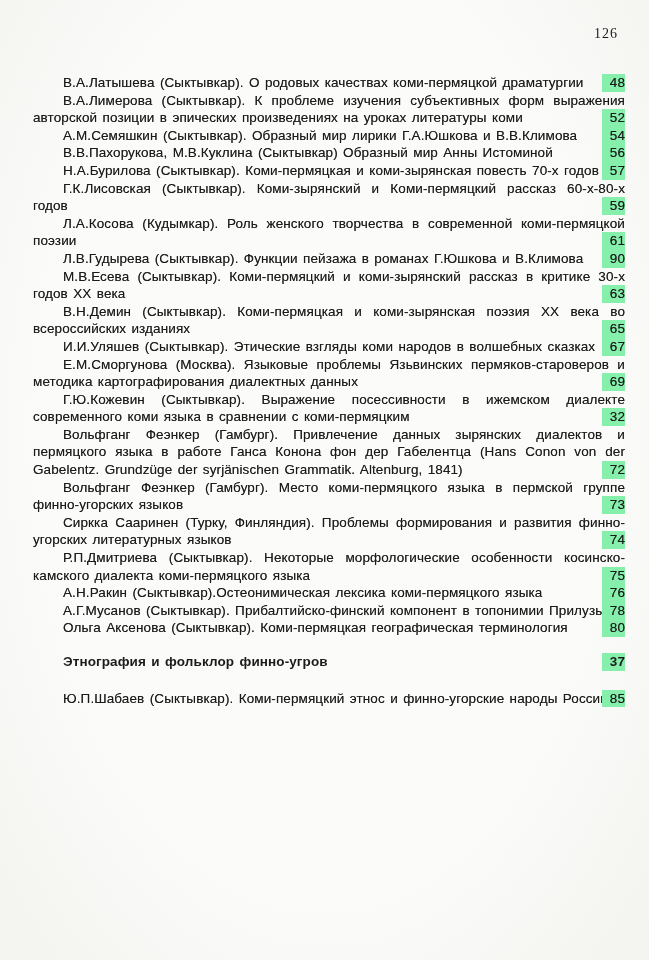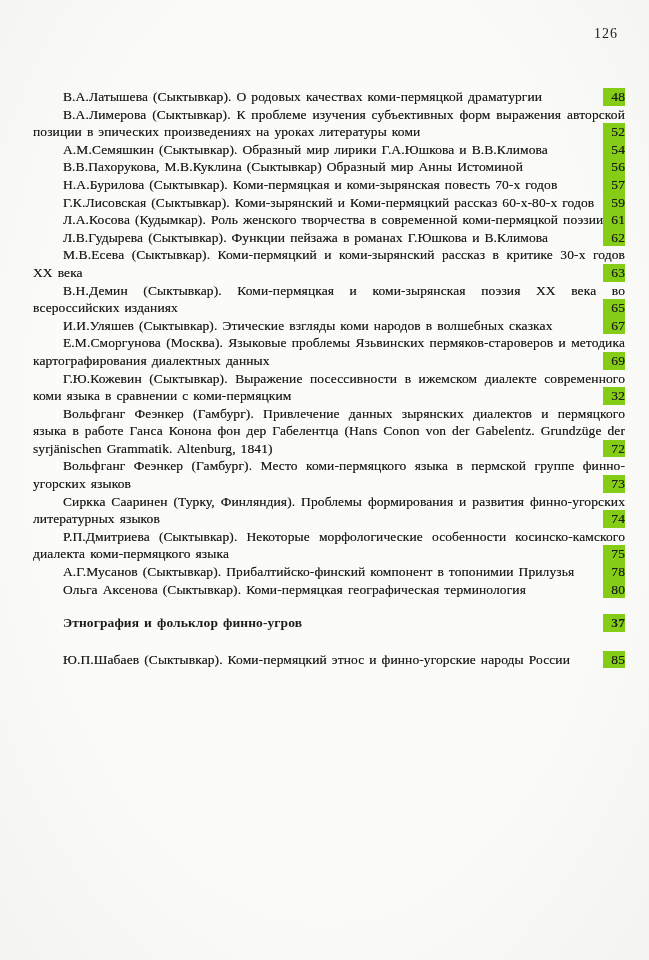--- a/index.html
+++ b/index.html
@@ -18,22 +18,21 @@
     height: 100%;
   }
   .page-number {
     text-align: right;
     font-family: "Liberation Serif", "DejaVu Serif", serif;
     font-size: 14px;
     padding-right: 7px;
     letter-spacing: 1px;
   }
   .toc {
-    margin-top: 46px;
-    font-family: Liberation Serif, serif;
+    margin-top: 32px;
   }
   .entry {
     position: relative;
     margin: 0;
     font-size: 13.5px;
     line-height: 17.6px;
     text-align: justify;
     text-indent: 30px;
     letter-spacing: 0.1px;
     word-spacing: 1.5px;
@@ -41,21 +40,21 @@
   }
   .entry .entry-text {
     
   }
   .entry .entry-page {
     position: absolute;
     right: 0;
     bottom: 0;
     text-indent: 0;
     padding-left: 8px;
-    background: #84cc16;
+    background: #86efac;
   }
   .entry.heading {
     font-weight: bold;
     margin: 16px 0 19px 0;
     text-shadow: none;
   }
 </style>
 </head>
 <body>
 
@@ -94,21 +93,21 @@
     <span class="entry-page">59</span>
   </p>
 
   <p class="entry">
     <span class="entry-text">Л.А.Косова (Кудымкар). Роль женского творчества в современной коми-пермяцкой поэзии</span>
     <span class="entry-page">61</span>
   </p>
 
   <p class="entry">
     <span class="entry-text">Л.В.Гудырева (Сыктывкар). Функции пейзажа в романах Г.Юшкова и В.Климова</span>
-    <span class="entry-page">62</span>
+    <span class="entry-page">90</span>
   </p>
 
   <p class="entry">
     <span class="entry-text">М.В.Есева (Сыктывкар). Коми-пермяцкий и коми-зырянский рассказ в критике 30-х годов XX века</span>
     <span class="entry-page">63</span>
   </p>
 
   <p class="entry">
     <span class="entry-text">В.Н.Демин (Сыктывкар). Коми-пермяцкая и коми-зырянская поэзия XX века во всероссийских изданиях</span>
     <span class="entry-page">65</span>
@@ -142,20 +141,24 @@
   <p class="entry">
     <span class="entry-text">Сиркка Сааринен (Турку, Финляндия). Проблемы формирования и развития финно-угорских литературных языков</span>
     <span class="entry-page">74</span>
   </p>
 
   <p class="entry">
     <span class="entry-text">Р.П.Дмитриева (Сыктывкар). Некоторые морфологические особенности косинско-камского диалекта коми-пермяцкого языка</span>
     <span class="entry-page">75</span>
   </p>
 
+  <p class="entry">
+    <span class="entry-text">А.Н.Ракин (Сыктывкар).Остеонимическая лексика коми-пермяцкого языка</span>
+    <span class="entry-page">76</span>
+  </p>
 
   <p class="entry">
     <span class="entry-text">А.Г.Мусанов (Сыктывкар). Прибалтийско-финский компонент в топонимии Прилузья</span>
     <span class="entry-page">78</span>
   </p>
 
   <p class="entry">
     <span class="entry-text">Ольга Аксенова (Сыктывкар). Коми-пермяцкая географическая терминология</span>
     <span class="entry-page">80</span>
   </p>

